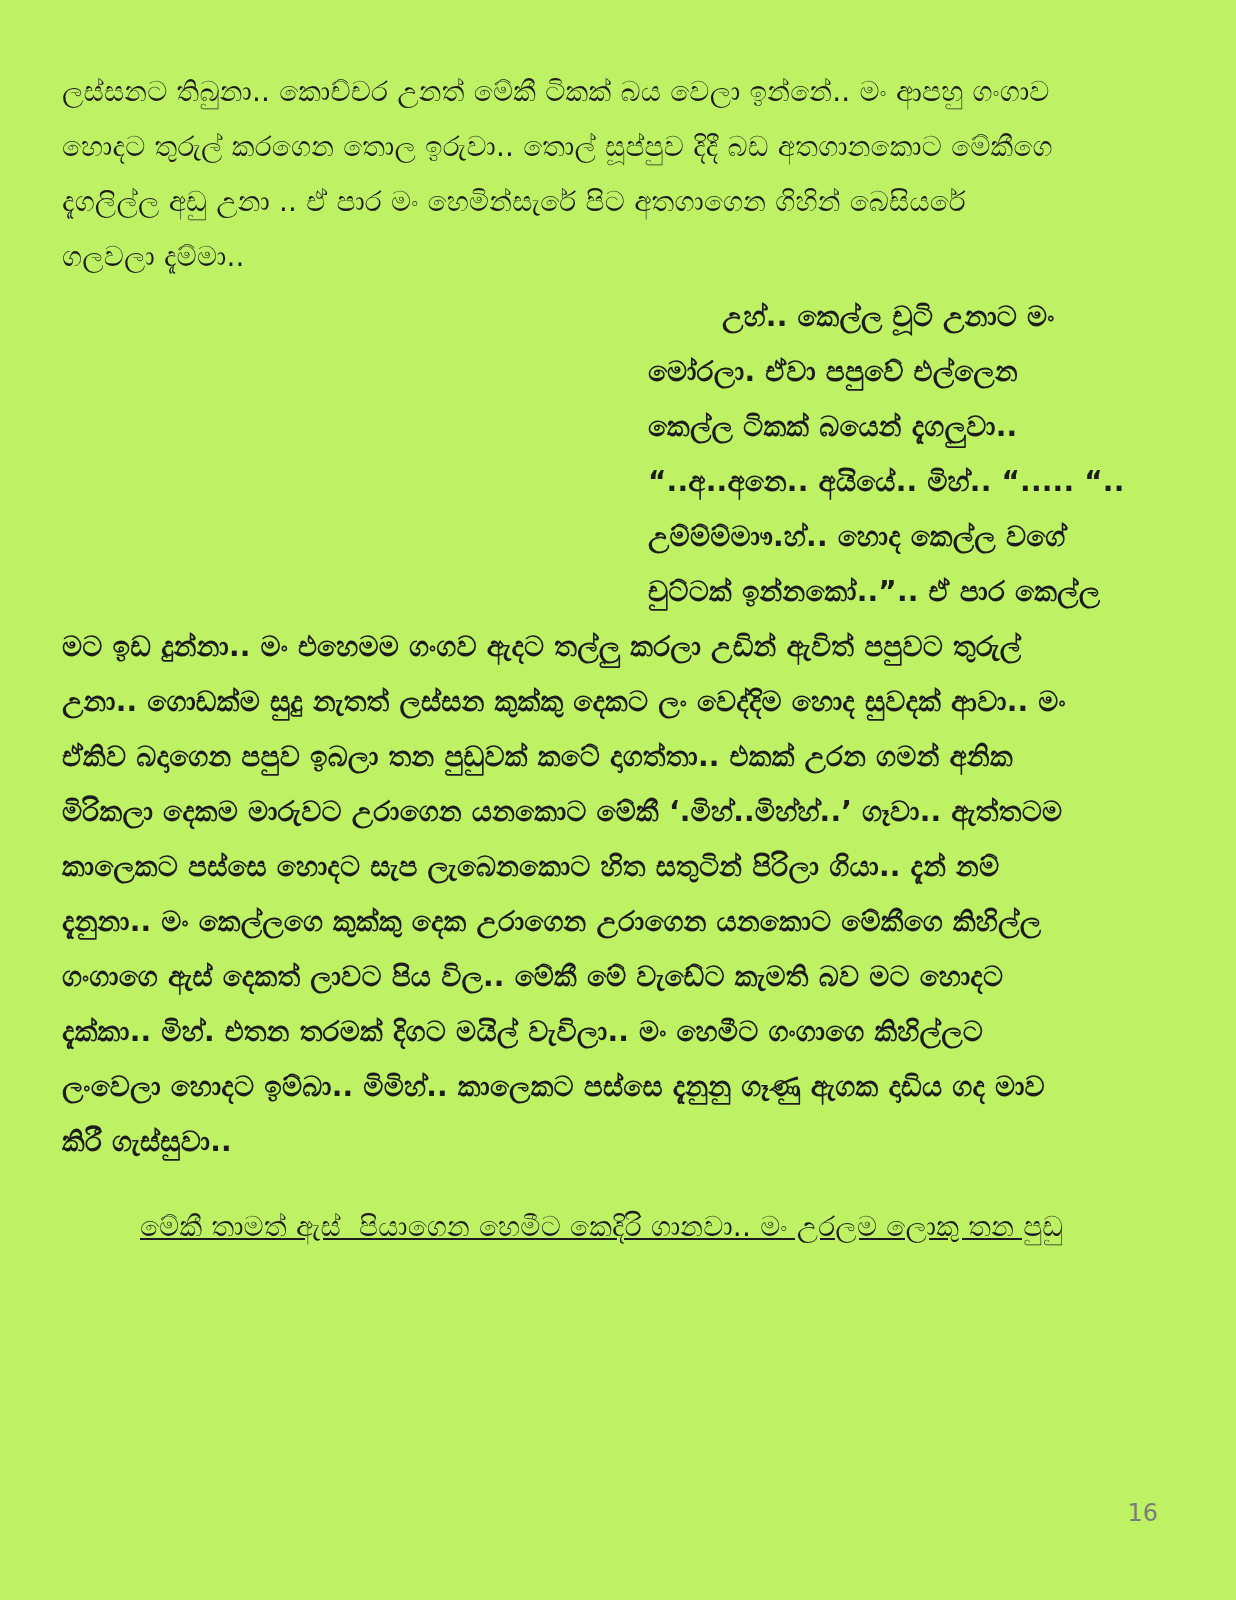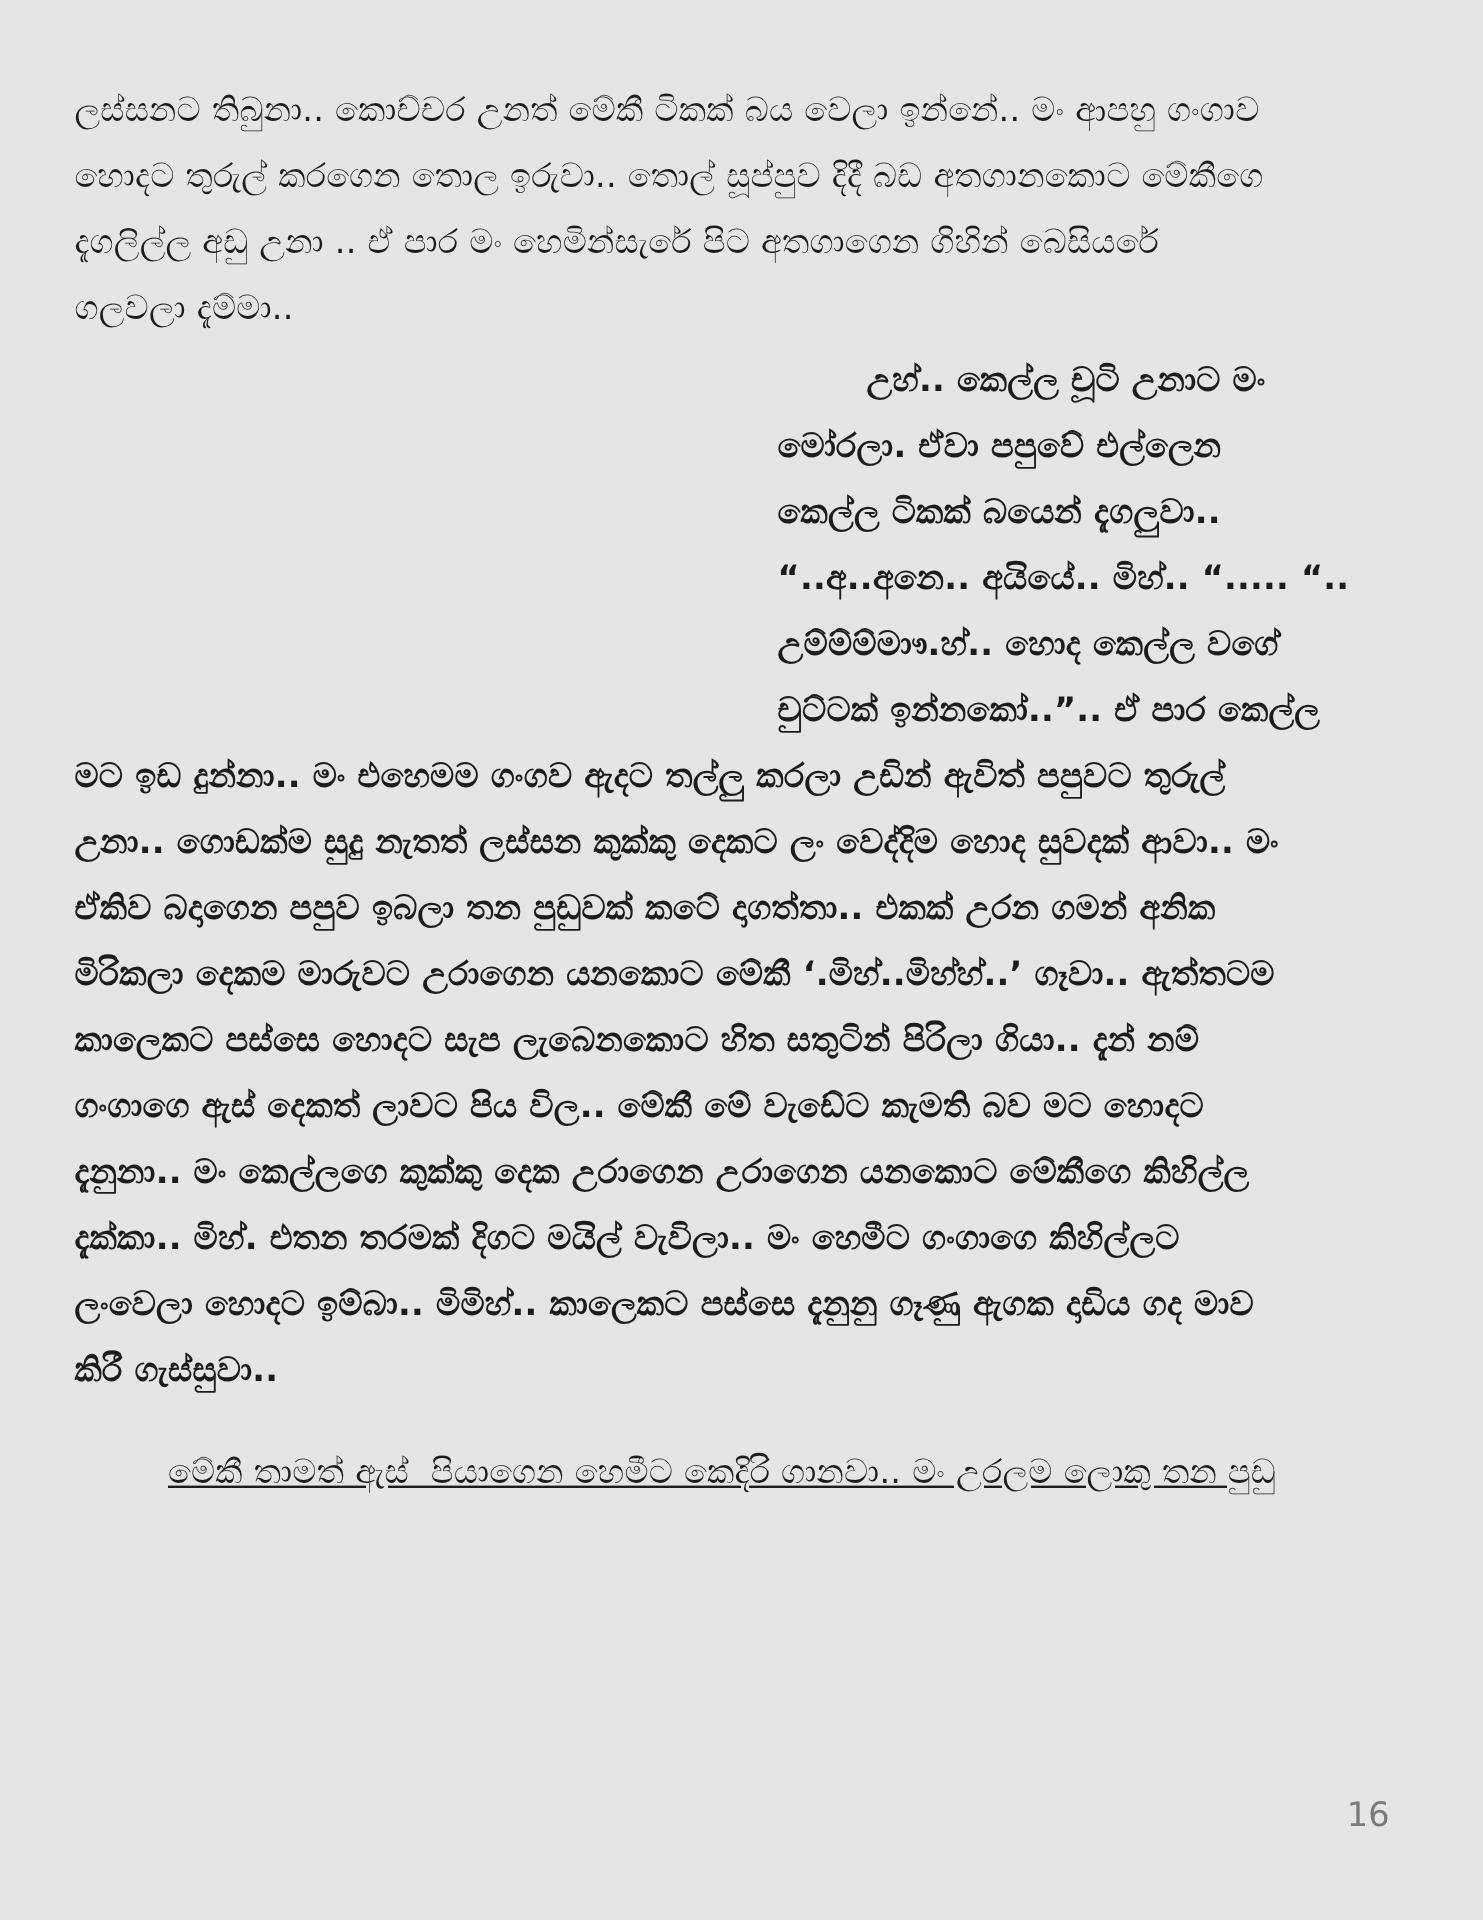--- a/index.html
+++ b/index.html
@@ -5,21 +5,21 @@
   * { margin: 0; padding: 0; box-sizing: border-box; }
   html, body {
     width: 1236px;
     background: #ffffff;
     font-family: "DejaVu Sans", "Liberation Sans", sans-serif;
   }
   .page {
     position: relative;
     width: 1236px;
     height: 1600px;
-    background: #e5e5e5;
+    background: #bef264;
     overflow: hidden;
   }
   .content {
     position: absolute;
     top: 64px;
     left: 62px;
     right: 56px;
     color: #1c1c1c;
     font-size: 28px;
     line-height: 55px;
@@ -32,21 +32,21 @@
   .line { white-space: pre; min-height: 55px; }
   
   .line.wrapped { margin-left: 586px; white-space: normal; }
   .line.first-indent { text-indent: 74px; }
   .line.para-indent { text-indent: 78px; }
   .page-number {
     position: absolute;
     top: 1498px;
     right: 78px;
     color: #7b7b7b;
-    font-size: 28px;
+    font-size: 24px;
     line-height: 30px;
   }
 </style>
 </head>
 <body>
 
 <div class="page">
   <div class="content">
 
     <div class="para">
@@ -61,22 +61,22 @@
       <div class="line wrapped">මෝරලා. ඒවා පපුවේ එල්ලෙන</div>
       <div class="line wrapped">කෙල්ල ටිකක් බයෙන් දැගලුවා..</div>
       <div class="line wrapped">“..අ..අනෙ.. අයියේ.. මිහ්.. “..... “..</div>
       <div class="line wrapped">උම්ම්ම්මාෟ.හ්.. හොද කෙල්ල වගේ</div>
       <div class="line wrapped">චුට්ටක් ඉන්නකෝ..”.. ඒ පාර කෙල්ල</div>
       <div class="line">මට ඉඩ දුන්නා.. මං එහෙමම ගංගව ඇදට තල්ලු කරලා උඩින් ඇවිත් පපුවට තුරුල්</div>
       <div class="line">උනා.. ගොඩක්ම සුදු නැතත් ලස්සන කුක්කු දෙකට ලං වෙද්දිම හොද සුවදක් ආවා.. මං</div>
       <div class="line">ඒකිව බදාගෙන පපුව ඉබලා තන පුඩුවක් කටේ දාගත්තා.. එකක් උරන ගමන් අනික</div>
       <div class="line">මිරිකලා දෙකම මාරුවට උරාගෙන යනකොට මේකී ‘.මිහ්..මිහ්හ්..’ ගෑවා.. ඇත්තටම</div>
       <div class="line">කාලෙකට පස්සෙ හොදට සැප ලැබෙනකොට හිත සතුටින් පිරිලා ගියා.. දැන් නම්</div>
+      <div class="line">දැනුනා.. මං කෙල්ලගෙ කුක්කු දෙක උරාගෙන උරාගෙන යනකොට මේකීගෙ කිහිල්ල</div>
       <div class="line">ගංගාගෙ ඇස් දෙකත් ලාවට පිය විල.. මේකී මේ වැඩේට කැමති බව මට හොදට</div>
-      <div class="line">දැනුනා.. මං කෙල්ලගෙ කුක්කු දෙක උරාගෙන උරාගෙන යනකොට මේකීගෙ කිහිල්ල</div>
       <div class="line">දැක්කා.. මිහ්. එතන තරමක් දිගට මයිල් වැවිලා.. මං හෙමීට ගංගාගෙ කිහිල්ලට</div>
       <div class="line">ලංවෙලා හොදට ඉම්බා.. මිමිහ්.. කාලෙකට පස්සෙ දැනුනු ගෑණු ඇගක දාඩිය ගද මාව</div>
       <div class="line">කිරී ගැස්සුවා..</div>
     </div>
 
     <div class="para para-closing">
       <div class="line para-indent">මේකී තාමත් ඇස්  පියාගෙන හෙමීට කෙදිරි ගානවා.. මං උරලම ලොකු තන පුඩු</div>
     </div>
 
   </div>

